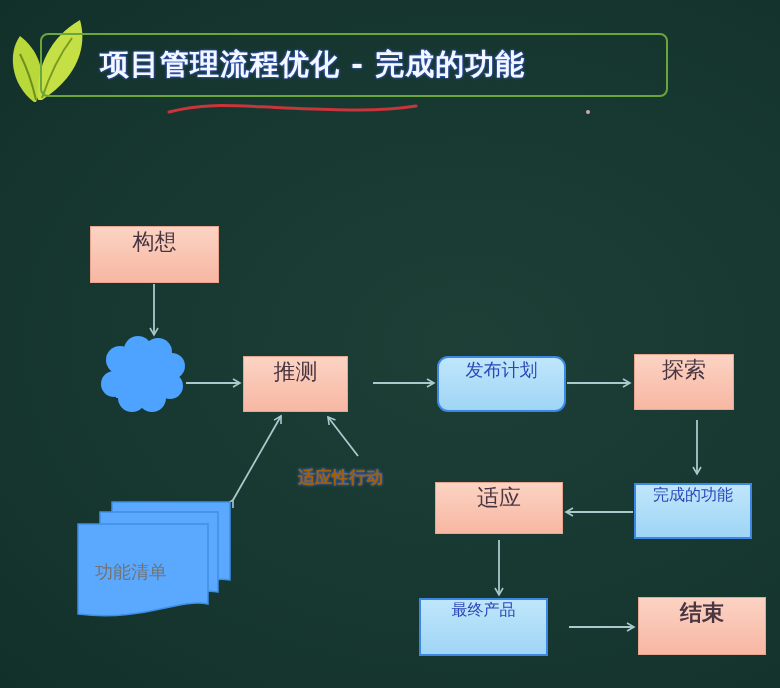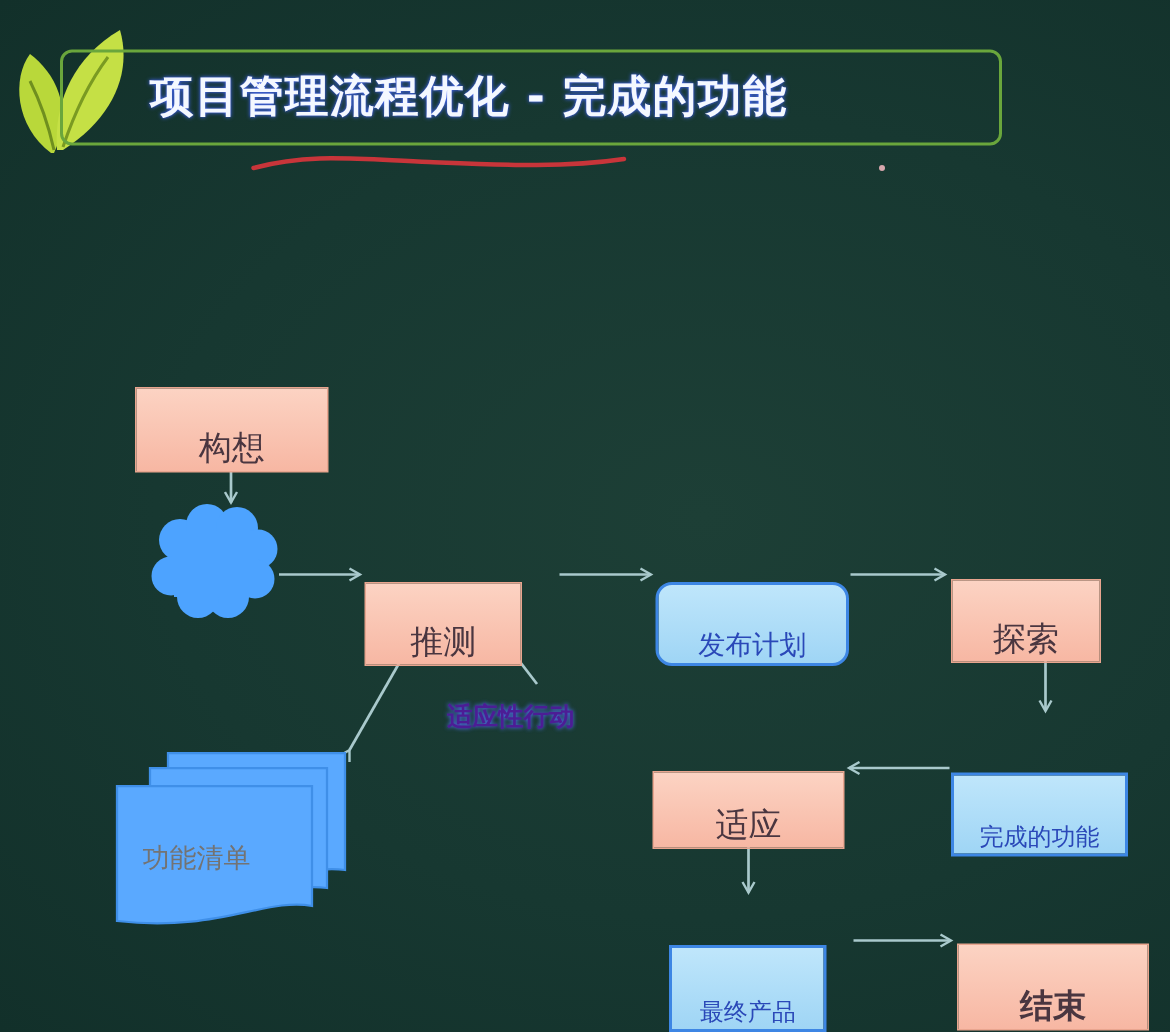--- a/index.html
+++ b/index.html
@@ -18,38 +18,37 @@
     color: #f4f8ff; font-size: 29px; font-weight: bold; letter-spacing: 1px;
     text-shadow: 0 0 3px #4a6cff, 0 0 1px #203a9a;
     white-space: nowrap;
   }
   .leaf-logo { position: absolute; left: 6px; top: 14px; width: 80px; height: 92px; }
   .red-underline { position: absolute; left: 166px; top: 100px; width: 255px; height: 20px; }
   .dot { position: absolute; left: 586px; top: 110px; width: 4px; height: 4px; border-radius: 50%; background: #d7a7ad; }
 
   .box {
     position: absolute; box-sizing: border-box;
-    display: flex; align-items: flex-end; justify-content: center;
+    display: flex; align-items: flex-start; justify-content: center;
     white-space: nowrap;
-    margin-top: 32px;
   }
   .box.pink {
     background: linear-gradient(180deg, #fcd3c3 0%, #f7b7a3 100%);
     border: 1px solid #e9a58f; color: #4a3640; font-size: 22px;
   }
   .box.blue {
     background: linear-gradient(180deg, #bfe6fb 0%, #9fd5f5 100%);
     border: 2px solid #3d86e4; color: #2a48b8; font-size: 18px;
   }
   .box.blue.small { font-size: 16px; }
 
   .arrows { position: absolute; left: 0; top: 0; width: 780px; height: 688px; }
   .label-adapt-action {
     position: absolute; left: 298px; top: 466px;
-    color: #4c1d95; font-size: 17px; font-weight: bold;
+    color: #a16207; font-size: 17px; font-weight: bold;
     text-shadow: 0 0 3px #5574ff;
     white-space: nowrap;
   }
   .doc-stack { position: absolute; left: 74px; top: 500px; width: 160px; height: 122px; }
   .doc-label {
     position: absolute; left: 95px; top: 560px;
     color: #737373; font-size: 18px; white-space: nowrap;
   }
   .cloud { position: absolute; left: 98px; top: 334px; width: 92px; height: 80px; }
 </style>
@@ -130,21 +129,21 @@
 </div>
 
 <div class="box blue small" style="left:634px; top:483px; width:118px; height:56px;">
   <span>完成的功能</span>
 </div>
 
 <div class="box pink" style="left:435px; top:482px; width:128px; height:52px;">
   <span>适应</span>
 </div>
 
-<div class="box blue small" style="left:446px; top:598px; width:105px; height:58px;">
+<div class="box blue small" style="left:419px; top:598px; width:129px; height:58px;">
   <span>最终产品</span>
 </div>
 
 <div class="box pink" style="left:638px; top:597px; width:128px; height:58px;font-weight:bold;">
   <span>结束</span>
 </div>
 
 <div class="label-adapt-action">适应性行动</div>
 
 <svg class="doc-stack" viewBox="0 0 160 122">

